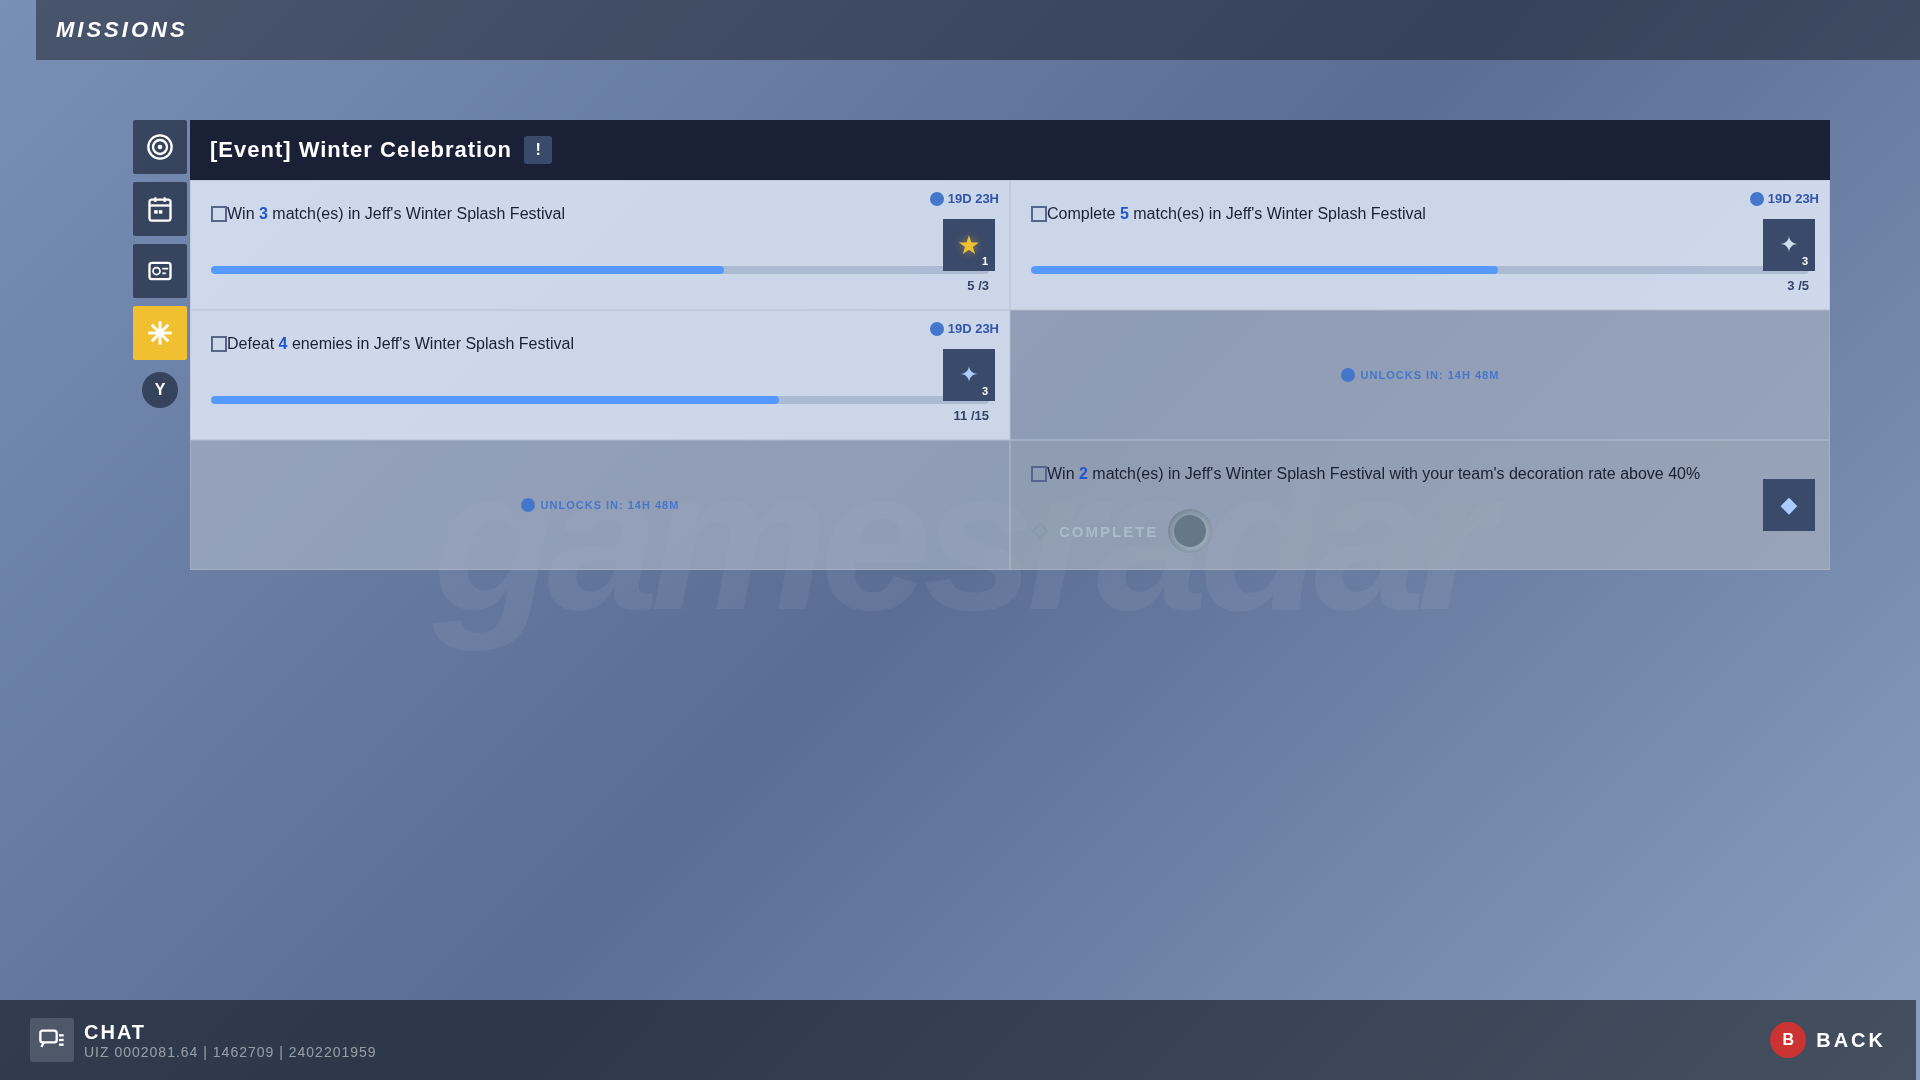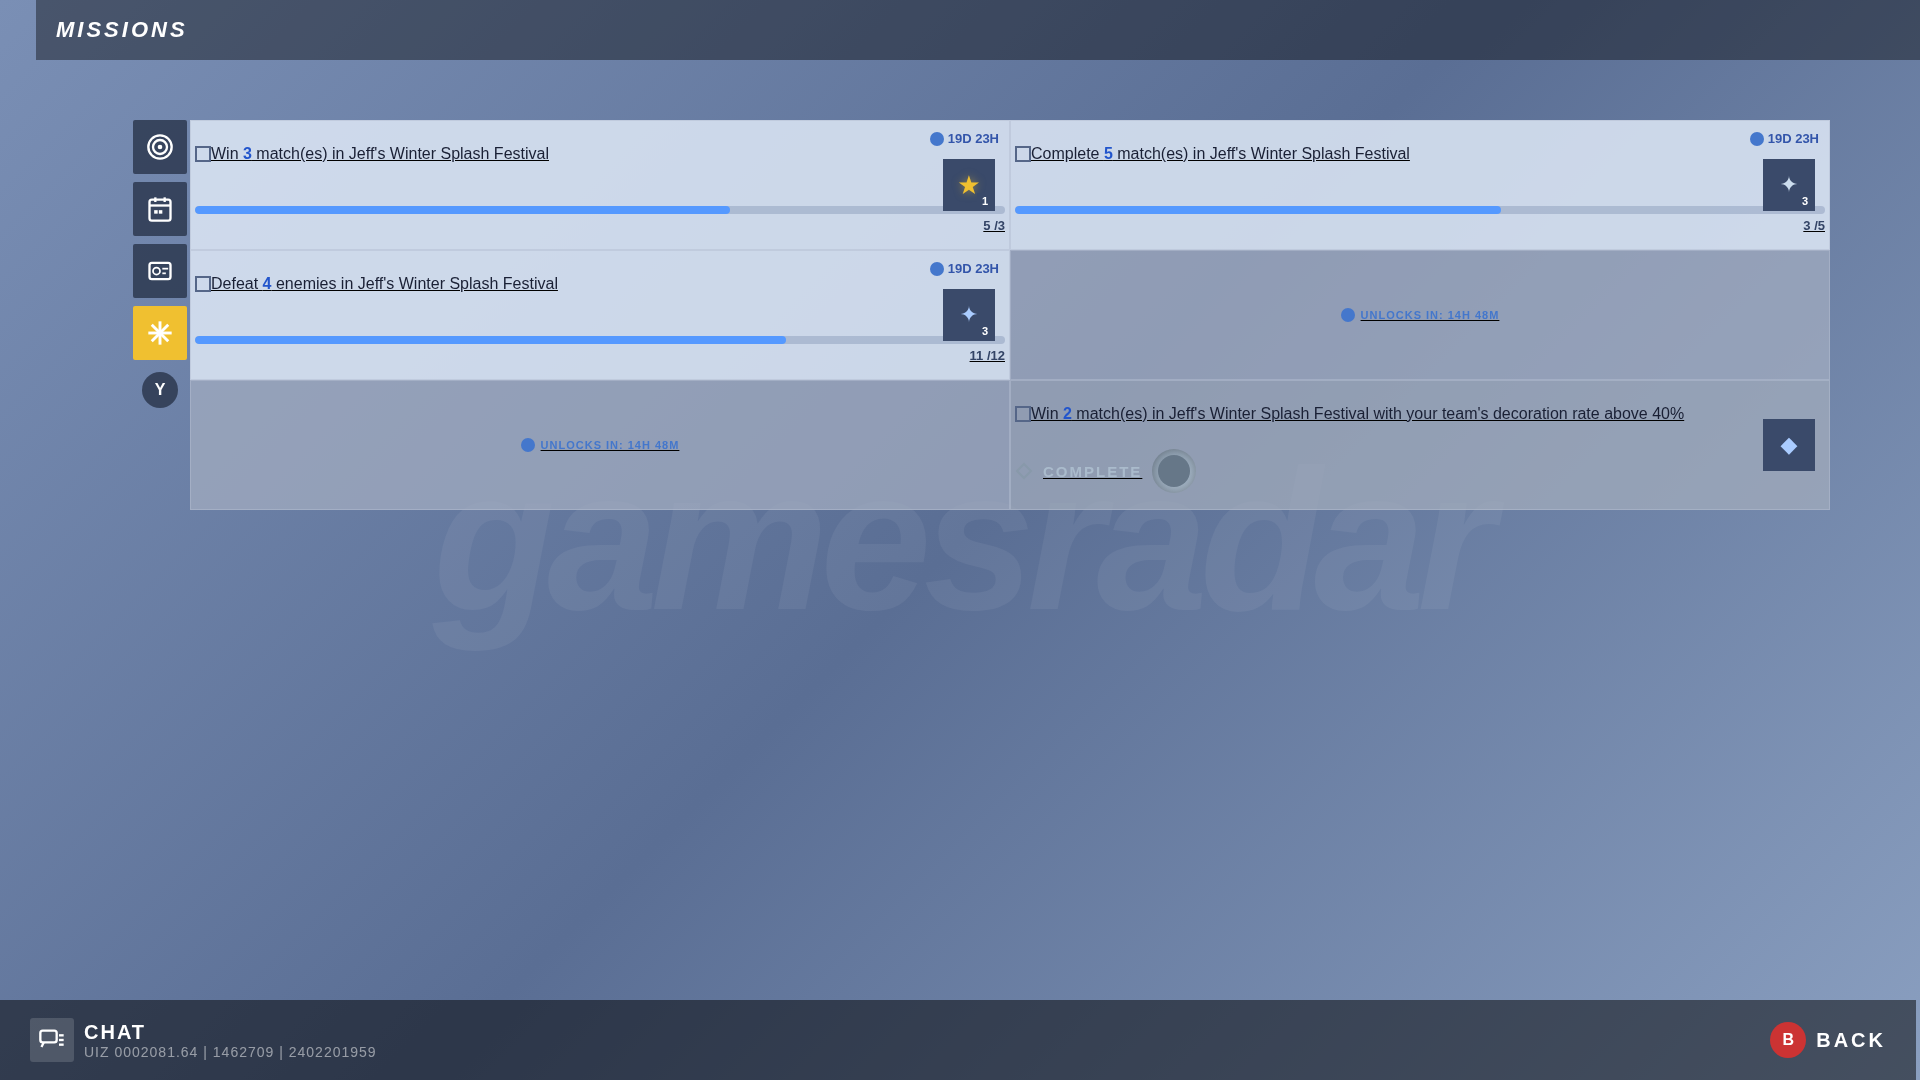--- a/index.html
+++ b/index.html
@@ -136,28 +136,27 @@
     
     .missions-grid {
       display: grid;
       grid-template-columns: 1fr 1fr;
       grid-template-rows: auto auto auto;
       background: rgba(200,210,230,0.15);
     }
 
     .mission-cell {
       background: rgba(220,230,245,0.85);
-      padding: 16px 4px;
+      padding: 16px 20px;
       position: relative;
       min-height: 130px;
       border: 1px solid rgba(180,190,210,0.5);
       display: flex;
       flex-direction: column;
       justify-content: space-between;
-      text-decoration: underline;
     }
 
     .mission-cell.locked {
       background: rgba(160,170,190,0.7);
       display: flex;
       align-items: center;
       justify-content: center;
     }
 
     .mission-cell.completed-dim {
@@ -489,20 +488,24 @@
       <line x1="4.93" y1="4.93" x2="19.07" y2="19.07" stroke="white" stroke-width="2.5"></line>
       <line x1="19.07" y1="4.93" x2="4.93" y2="19.07" stroke="white" stroke-width="2.5"></line>
       <circle cx="12" cy="12" r="2" fill="white"></circle>
     </svg>
   </div>
   <div class="sidebar-y">Y</div>
 </div>
 
 <div class="main-panel">
 
+  <div class="event-header">
+    <span class="event-title">[Event] Winter Celebration</span>
+    <div class="event-badge">!</div>
+  </div>
 
   <div class="missions-grid">
 
     <div class="mission-cell">
       <div class="mission-timer">
         <div class="timer-icon"></div>
         <span>19D 23H</span>
       </div>
       <div class="mission-text-row">
         <div class="mission-checkbox"></div>
@@ -547,21 +550,21 @@
         <span>19D 23H</span>
       </div>
       <div class="mission-text-row">
         <div class="mission-checkbox"></div>
         <span class="mission-text">Defeat <span class="highlight">4</span> enemies in Jeff's Winter Splash Festival</span>
       </div>
       <div class="mission-progress-area">
         <div class="progress-bar-bg">
           <div class="progress-bar-fill" style="width:73%"></div>
         </div>
-        <span class="progress-text">11 /12</span>
+        <span class="progress-text">11 /15</span>
       </div>
       <div class="reward-badge">
         <span class="star-blue">✦</span>
         <div class="reward-count">3</div>
       </div>
     </div>
 
     <div class="mission-cell locked">
       <div class="unlock-label">
         <div class="unlock-dot"></div>

